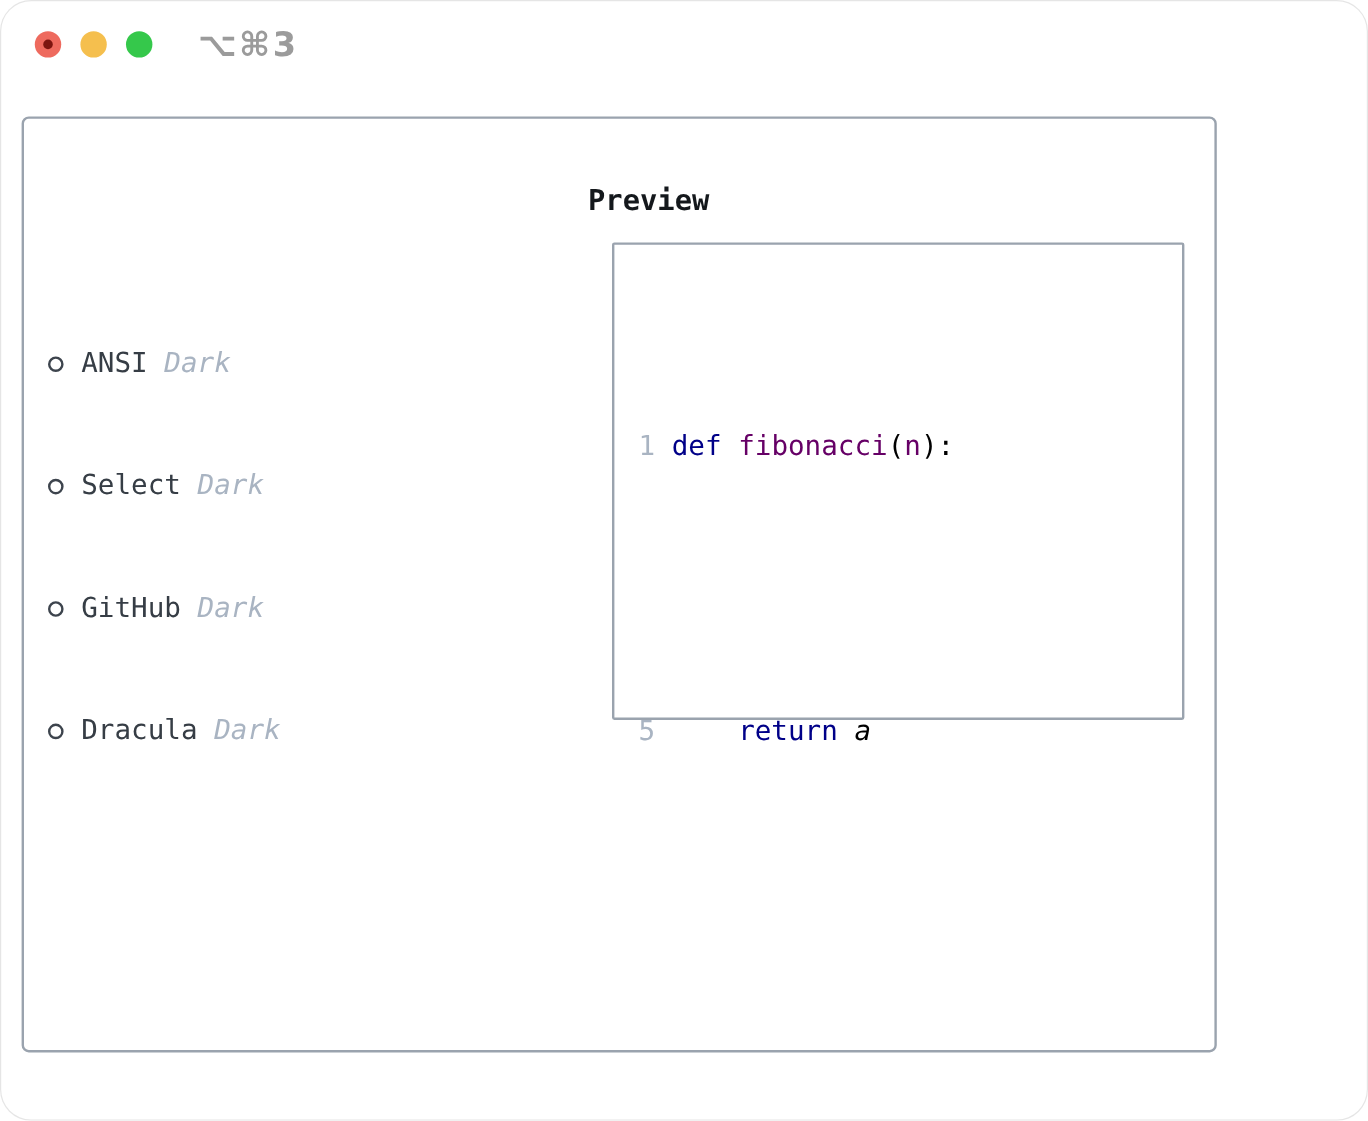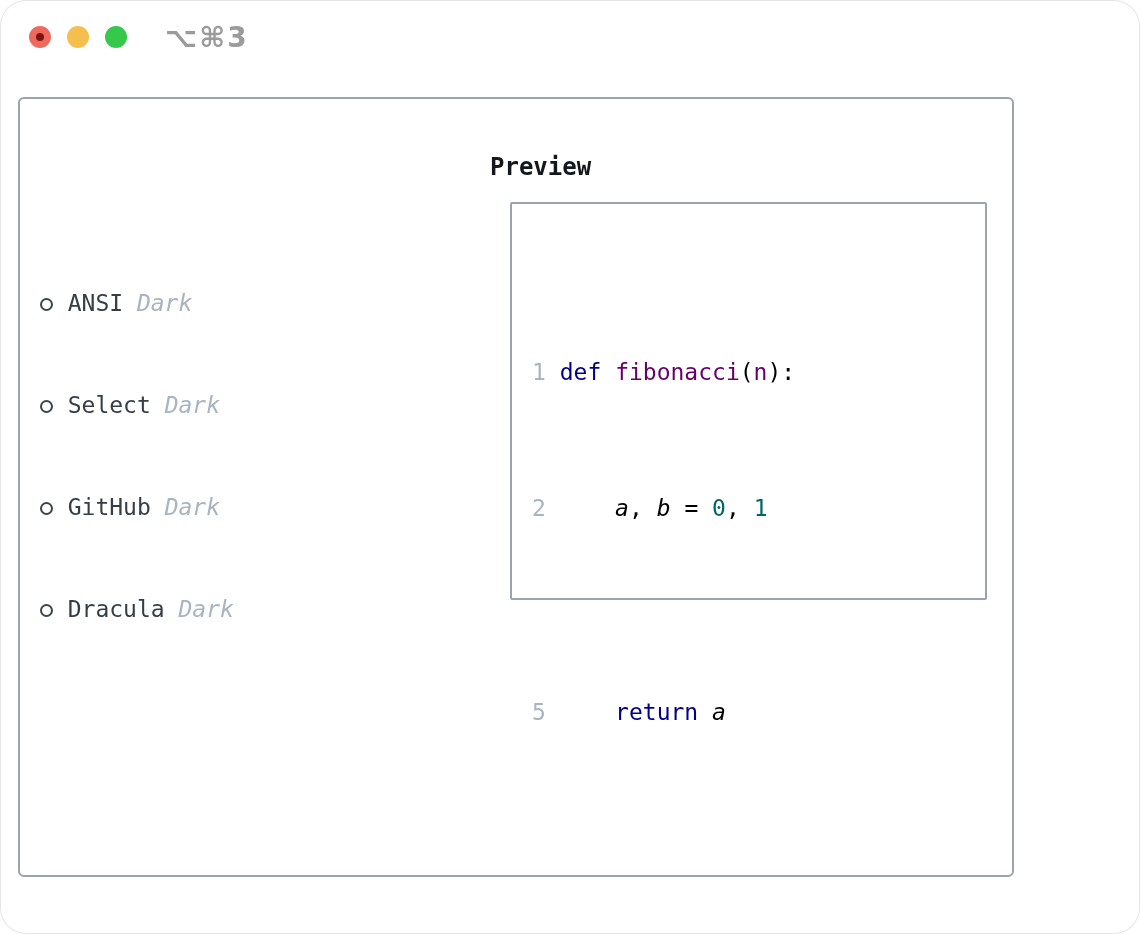--- a/index.html
+++ b/index.html
@@ -98,21 +98,20 @@
       
     </div>
 
     <div class="preview-title">Preview</div>
 
     <div class="preview-box">
       <div class="codeblock">
 
         <div class="cline"><span class="lnum">1</span><span class="pl"> </span><span class="kw">def</span><span class="pl"> </span><span class="fn">fibonacci</span><span class="pl">(</span><span class="fn">n</span><span class="pl">):</span></div>
 
-        <div class="cline"><span class="lnum">2</span><span class="pl">     </span><span class="vr">a</span><span class="pl">, </span><span class="vr">b</span><span class="pl"> = </span><span class="lit">0</span><span class="pl">, </span><span class="lit">1</span></div>
 
 
 
         <div class="cline"><span class="lnum">5</span><span class="pl">     </span><span class="kw">return</span><span class="pl"> </span><span class="vr">a</span></div>
 
         
 
         
         
         

